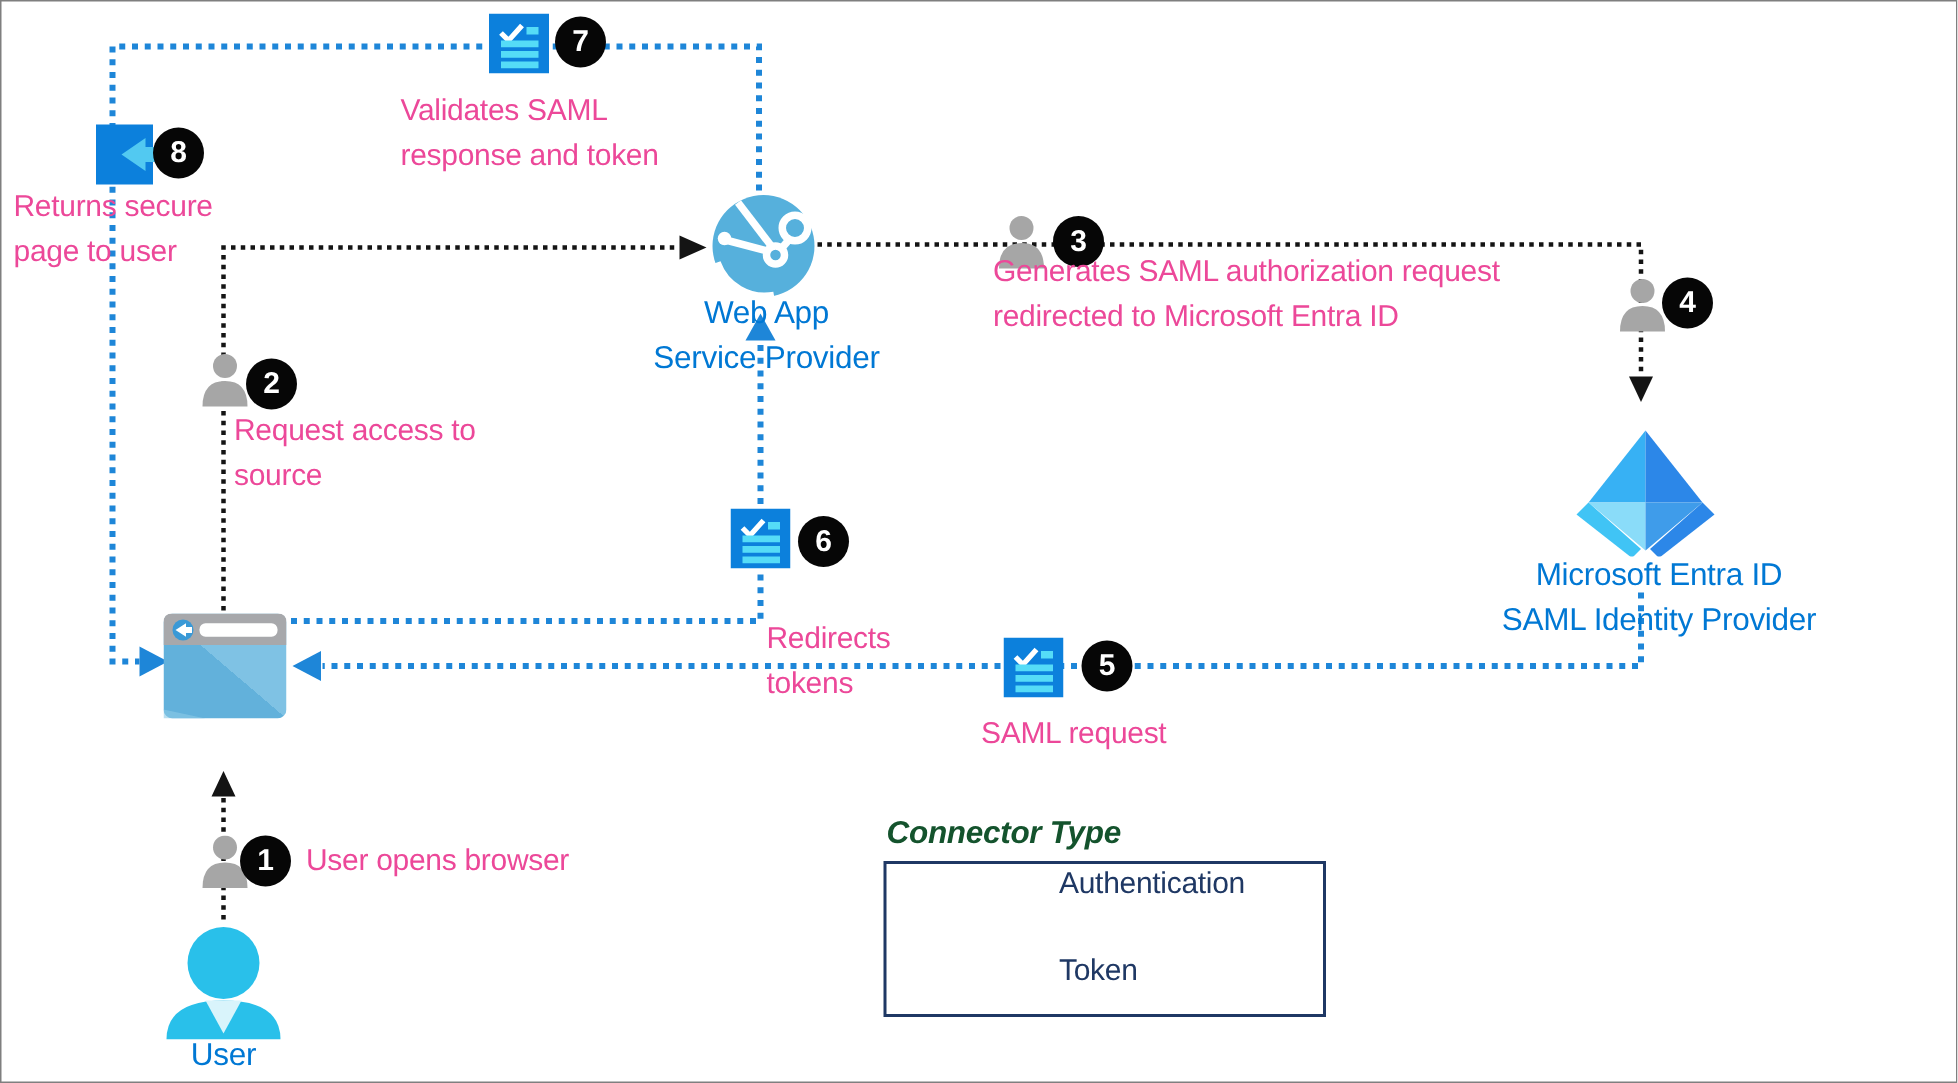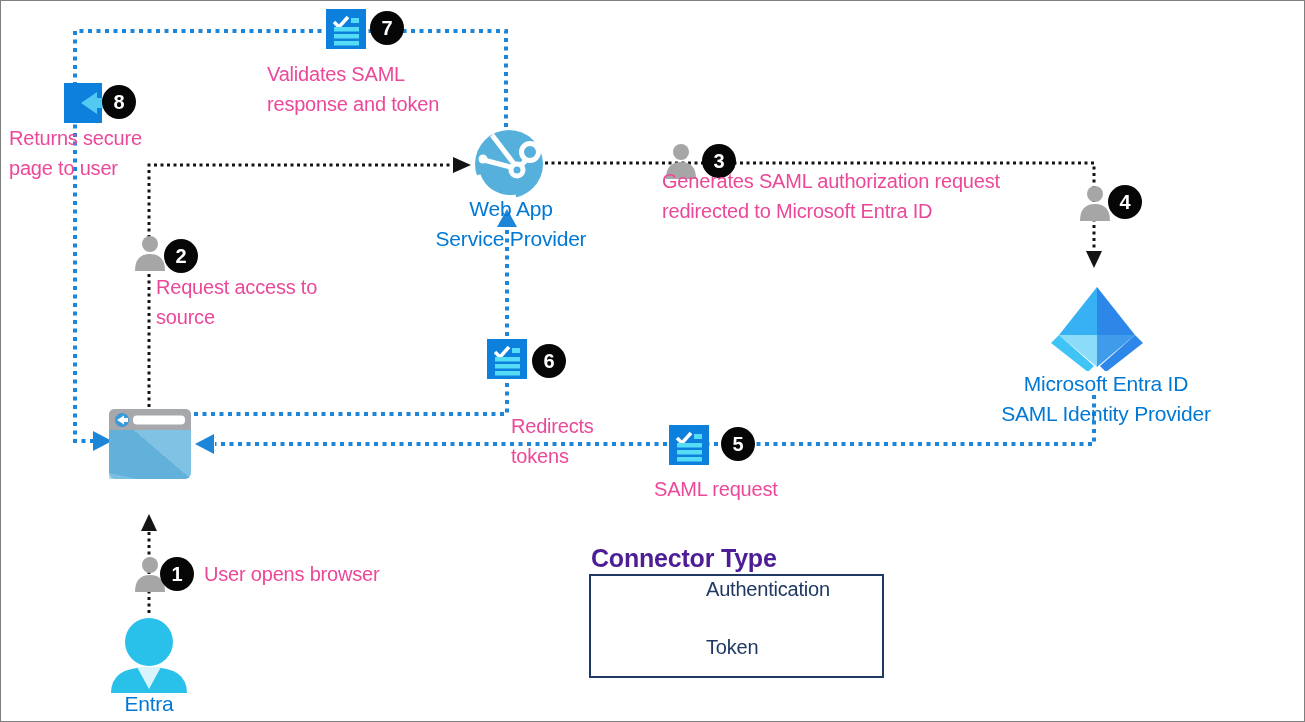--- a/index.html
+++ b/index.html
@@ -19,21 +19,21 @@
   }
   .step-label{
     z-index:4;color:#ec4899;font-size:20px;line-height:30px;
     white-space:pre-line;letter-spacing:-0.2px;
   }
   .node-label{
     z-index:4;color:#0078d4;font-size:21px;line-height:30px;
     white-space:pre-line;text-align:center;letter-spacing:-0.2px;
   }
   .legend-title{
-    z-index:4;color:#4c1d95;font-size:25px;font-weight:bold;letter-spacing:-0.2px;
+    z-index:4;color:#14532d;font-size:21px;font-weight:bold;letter-spacing:-0.2px;font-style:italic;
   }
   .legend-box{
     z-index:2;width:291px;height:100px;border:2px solid #1f3864;background:#fff;
   }
   .legend-label{
     z-index:4;color:#1f3864;font-size:20px;letter-spacing:-0.2px;
   }
 </style>
 </head>
 <body>
@@ -219,21 +219,21 @@
   <div class="abs step-label" style="left:661px;top:165px;">Generates SAML authorization request
 redirected to Microsoft Entra ID</div>
   <div class="abs step-label" style="left:653px;top:473px;">SAML request</div>
   <div class="abs step-label" style="left:510px;top:382px;margin-top:28px;">Redirects
 tokens</div>
   <div class="abs step-label" style="left:266px;top:58px;">Validates SAML
 response and token</div>
   <div class="abs step-label" style="left:8px;top:122px;">Returns secure
 page to user</div>
 
-  <div class="abs node-label" style="left:58px;top:688px;width:180px;">Entra</div>
+  <div class="abs node-label" style="left:58px;top:688px;width:180px;">User</div>
   <div class="abs node-label" style="left:390px;top:193px;width:240px;">Web App
 Service Provider</div>
   <div class="abs node-label" style="left:965px;top:368px;width:280px;">Microsoft Entra ID
 SAML Identity Provider</div>
 
   <div class="abs legend-title" style="left:590px;top:543px;">Connector Type</div>
   <div class="abs legend-box" style="left:588px;top:573px;"></div>
   <div class="abs legend-label" style="left:705px;top:577px;">Authentication</div>
   <div class="abs legend-label" style="left:705px;top:635px;">Token</div>
 

